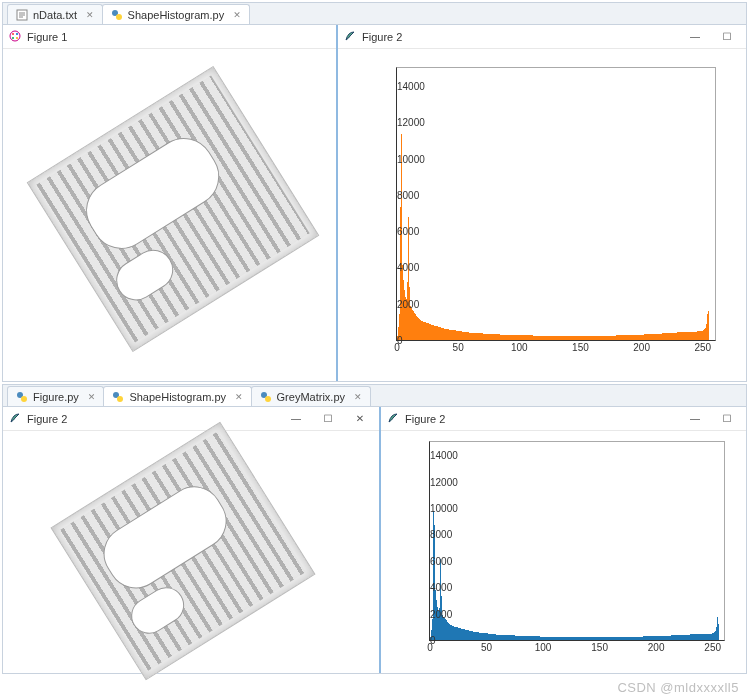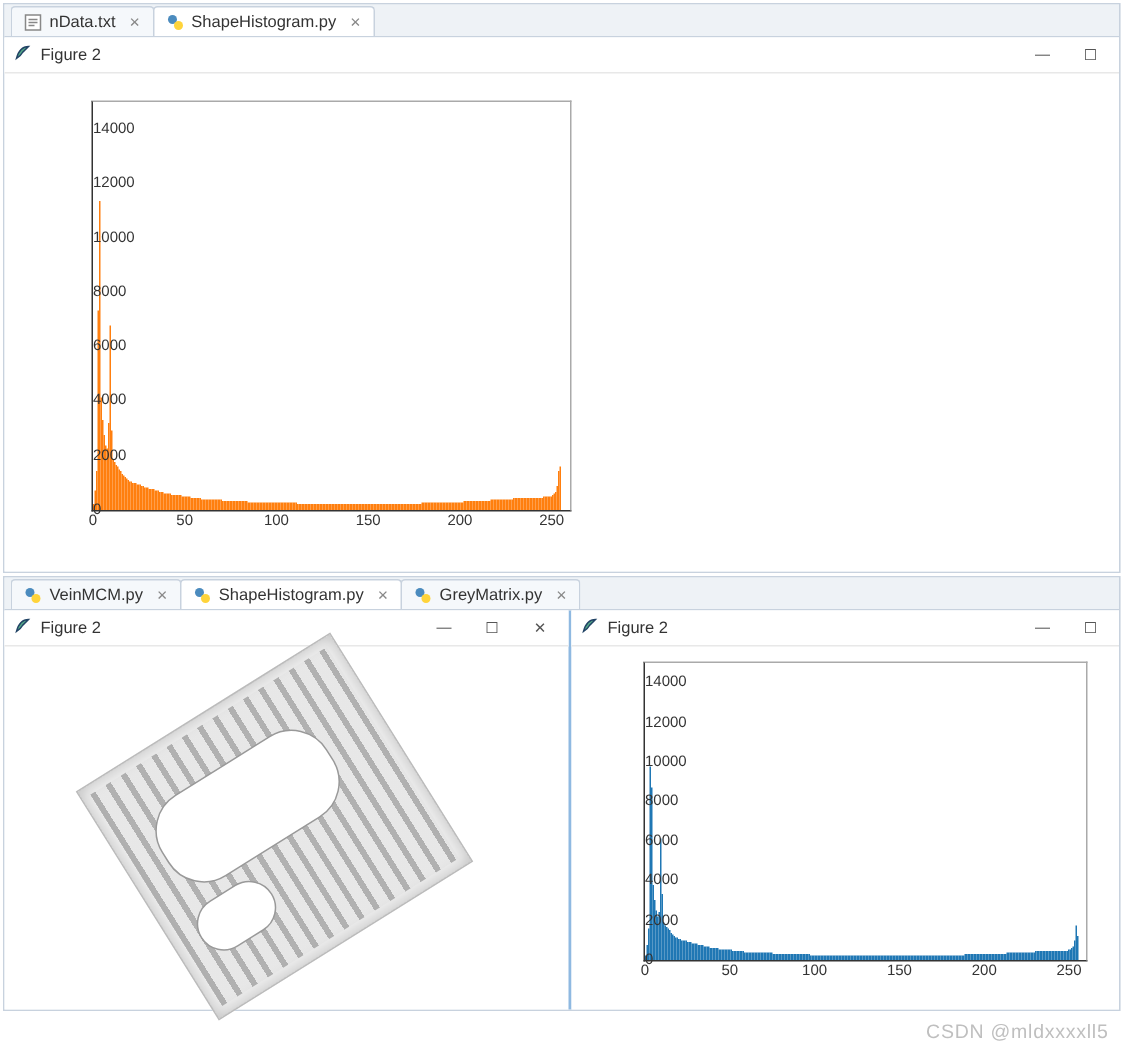--- a/index.html
+++ b/index.html
@@ -58,20 +58,41 @@
             <circle cx="8" cy="8" r="3" fill="#ffd43b"></circle>
           </svg>
       </span>
       <span>ShapeHistogram.py</span>
       <span class="close">✕</span>
     </div>
   </div>
 
   <div class="split">
 
+    <div class="pane left">
+      <div class="titlebar">
+        <span>
+          <svg class="feather" viewBox="0 0 12 12">
+              <circle cx="6" cy="6" r="5" fill="#fff" stroke="#c08"></circle>
+              <circle cx="4" cy="4" r="1" fill="#f33"></circle>
+              <circle cx="8" cy="4" r="1" fill="#06c"></circle>
+              <circle cx="4" cy="8" r="1" fill="#0a5"></circle>
+              <circle cx="8" cy="8" r="1" fill="#fa0"></circle>
+            </svg>
+        </span>
+        <span>Figure 1</span>
+      </div>
+      <div class="canvas-area">
+        <div class="acc" style="left:60px; top:60px; width:220px; height:200px;">
+          <div class="stripes"></div>
+          <div class="blob" style="left:30px; top:40px; width:140px; height:70px; border-radius:30px;"></div>
+          <div class="blob" style="left:20px; top:120px; width:60px; height:40px; border-radius:20px;"></div>
+        </div>
+      </div>
+    </div>
 
     <div class="pane right">
       <div class="titlebar">
         <span>
           <svg class="feather" viewBox="0 0 12 12">
               <path d="M2 10 Q4 2 10 2 L6 6 Q5 8 2 10 Z" fill="#5a8" stroke="#246"></path>
             </svg>
         </span>
         <span>Figure 2</span>
         <span class="spacer"></span>
@@ -424,21 +445,21 @@
 
 <div class="block bottom">
   <div class="tabs">
     <div class="tab">
       <span class="ico">
         <svg viewBox="0 0 12 12">
             <circle cx="4" cy="4" r="3" fill="#4b8bbe"></circle>
             <circle cx="8" cy="8" r="3" fill="#ffd43b"></circle>
           </svg>
       </span>
-      <span>VeinMCM.py</span>
+      <span>Figure.py</span>
       <span class="close">✕</span>
     </div>
     <div class="tab active">
       <span class="ico">
         <svg viewBox="0 0 12 12">
             <circle cx="4" cy="4" r="3" fill="#4b8bbe"></circle>
             <circle cx="8" cy="8" r="3" fill="#ffd43b"></circle>
           </svg>
       </span>
       <span>ShapeHistogram.py</span>

